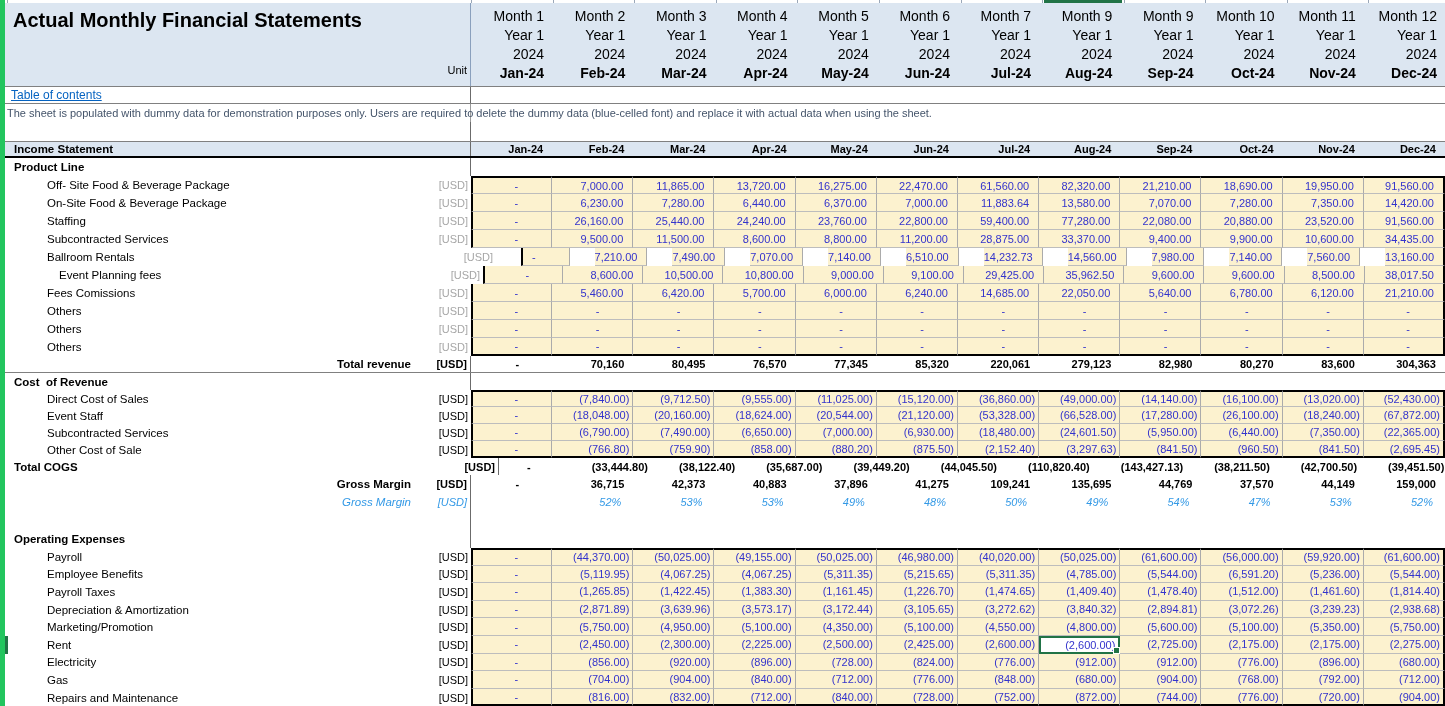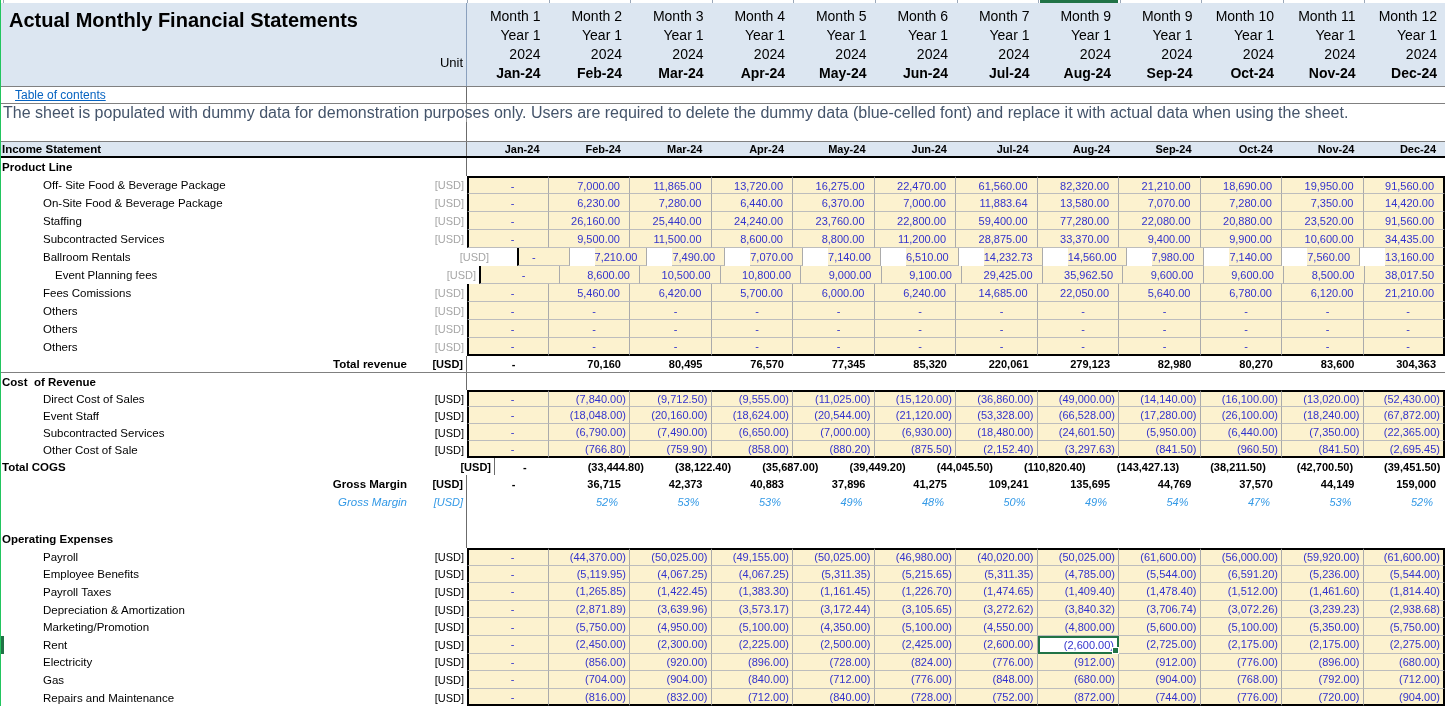--- a/index.html
+++ b/index.html
@@ -1,38 +1,38 @@
 <!DOCTYPE html>
 <html style="--green: #217346; --cream: #FCF2CF; --hblue: #DCE6F1; --dblue: #3333CC; --mblue: #3399E6; --link: #0563C1; --notice: #44546A;"><head>
 <meta charset="utf-8">
 <style>
   :root{
     --green:#217346; --cream:#FCF2CF; --hblue:#DCE6F1; --dblue:#3333CC;
     --mblue:#3399E6; --link:#0563C1; --notice:#44546A;
   }
   html,body{margin:0;padding:0;background:#fff;}
   body{font-family:"Liberation Sans", sans-serif; color:#000;}
-  #sheet{position:relative;width:1445px;height:706px;overflow:hidden;background:#fff;border-left:1px solid #22c55e;box-sizing:border-box;}
+  #sheet{position:relative;width:1445px;height:706px;overflow:hidden;background:#fff;border-left:5px solid #22c55e;box-sizing:border-box;}
   .row{display:grid;grid-template-columns:406px 60px repeat(12,1fr);box-sizing:border-box;}
   
   .topstrip{height:3px;position:relative;background:#fff;}
   .tick{position:absolute;top:0;width:1px;height:3px;background:#9aa7b8;}
   .colsel{position:absolute;top:0;height:3px;width:78px;background:var(--green);}
   
   .header{height:84px;background:var(--hblue);border-bottom:1px solid #808080;position:relative;}
   .hleft{position:relative;}
   .title{position:absolute;left:8px;top:6px;font-size:20px;font-weight:bold;white-space:nowrap;}
-  .hunit{display:flex;align-items:flex-end;justify-content:flex-end;padding:0 3px 14px 0;font-size:13px;line-height:19px;box-sizing:border-box;border-right:1px solid #8aa0bd;}
+  .hunit{display:flex;align-items:flex-end;justify-content:flex-end;padding:0 3px 6px 0;font-size:11px;line-height:19px;box-sizing:border-box;border-right:1px solid #8aa0bd;}
   .mh{display:flex;flex-direction:column;justify-content:flex-end;align-items:flex-end;padding:0 8px 3px 0;box-sizing:border-box;}
   .mh span{line-height:19px;font-size:14px;white-space:pre;}
   .mh .md{font-weight:bold;}
   
   .lblcell{display:flex;align-items:center;box-sizing:border-box;height:100%;font-size:11.5px;white-space:pre;overflow:visible;}
   .lind{padding-left:14px;margin-left:28px;}
-  .lhead{padding-left:1px;font-weight:bold;text-align:right;}
+  .lhead{padding-left:9px;font-weight:bold;text-align:right;}
   .lright{justify-content:flex-end;font-weight:bold;}
   .lblue{color:var(--mblue);font-style:italic;font-weight:normal;}
   .unitcell{display:flex;align-items:center;justify-content:flex-end;box-sizing:border-box;height:100%;font-size:11px;padding-right:3px;white-space:pre;}
   .udiv{border-right:1px solid #6b6b6b;}
   .ugray{color:#A6A6A6;}
   .ubold{font-weight:bold;}
   .ublue{color:var(--mblue);font-style:italic;}
   .cell{display:flex;align-items:center;justify-content:flex-end;box-sizing:border-box;height:100%;font-size:11px;white-space:pre;}
   .num{padding-right:9px;}
   .paren{padding-right:3px;}
@@ -43,23 +43,23 @@
   
   .cream{background:var(--cream);border-right:1px solid #ABABAB;border-bottom:1px solid #BDBDBD;}
   .bl{border-left:2px solid #000;}
   .br{border-right:2px solid #000;}
   .bt{border-top:2px solid #000;}
   .bb{border-bottom:2px solid #000;}
   .sel{background:#fff;border:2px solid var(--green);position:relative;}
   .sel::after{content:"";position:absolute;right:-1px;bottom:-1px;width:5px;height:5px;background:var(--green);box-shadow:0 0 0 1px #fff;}
   
   .tocrow{height:17px;border-bottom:1px solid #808080;}
-  .toclink{font-size:12px;color:var(--link);text-decoration:underline;padding-left:14px;display:flex;align-items:center;height:100%;cursor:pointer;white-space:pre;}
+  .toclink{font-size:12px;color:var(--link);text-decoration:underline;padding-left:6px;display:flex;align-items:center;height:100%;cursor:pointer;white-space:pre;}
   .noticerow{height:18px;position:relative;}
-  .noticetext{position:absolute;left:2px;top:0;height:100%;display:flex;align-items:center;font-size:16px;color:var(--notice);white-space:pre;z-index:1;}
+  .noticetext{position:absolute;left:2px;top:0;height:100%;display:flex;align-items:center;font-size:11px;color:var(--notice);white-space:pre;z-index:1;}
   .vline{position:absolute;left:465px;top:0;bottom:0;width:1px;background:#9a9a9a;z-index:0;}
   .datesrow{background:var(--hblue);border-top:1px solid #808080;border-bottom:2px solid #000;}
   .datecell{font-weight:bold;font-size:11px;}
   .botline{border-bottom:1px solid #808080;}
   .rowsel{position:absolute;left:0;top:636px;width:3px;height:18px;background:var(--green);}
 </style>
 </head>
 <body>
 
 <div id="sheet">
@@ -544,21 +544,21 @@
         <div class="lblcell lind">Depreciation &amp; Amortization</div>
         <div class="unitcell">[USD]</div>
         <div class="cell cream v dash bl">-</div>
         <div class="cell cream v paren">(2,871.89)</div>
         <div class="cell cream v paren">(3,639.96)</div>
         <div class="cell cream v paren">(3,573.17)</div>
         <div class="cell cream v paren">(3,172.44)</div>
         <div class="cell cream v paren">(3,105.65)</div>
         <div class="cell cream v paren">(3,272.62)</div>
         <div class="cell cream v paren">(3,840.32)</div>
-        <div class="cell cream v paren">(3,706.74)</div>
+        <div class="cell cream v paren">(2,894.81)</div>
         <div class="cell cream v paren">(3,072.26)</div>
         <div class="cell cream v paren">(3,239.23)</div>
         <div class="cell cream v paren br">(2,938.68)</div>
       </div>
       <div class="row" style="height: 17.6px;">
         <div class="lblcell lind">Marketing/Promotion</div>
         <div class="unitcell">[USD]</div>
         <div class="cell cream v dash bl">-</div>
         <div class="cell cream v paren">(5,750.00)</div>
         <div class="cell cream v paren">(4,950.00)</div>

